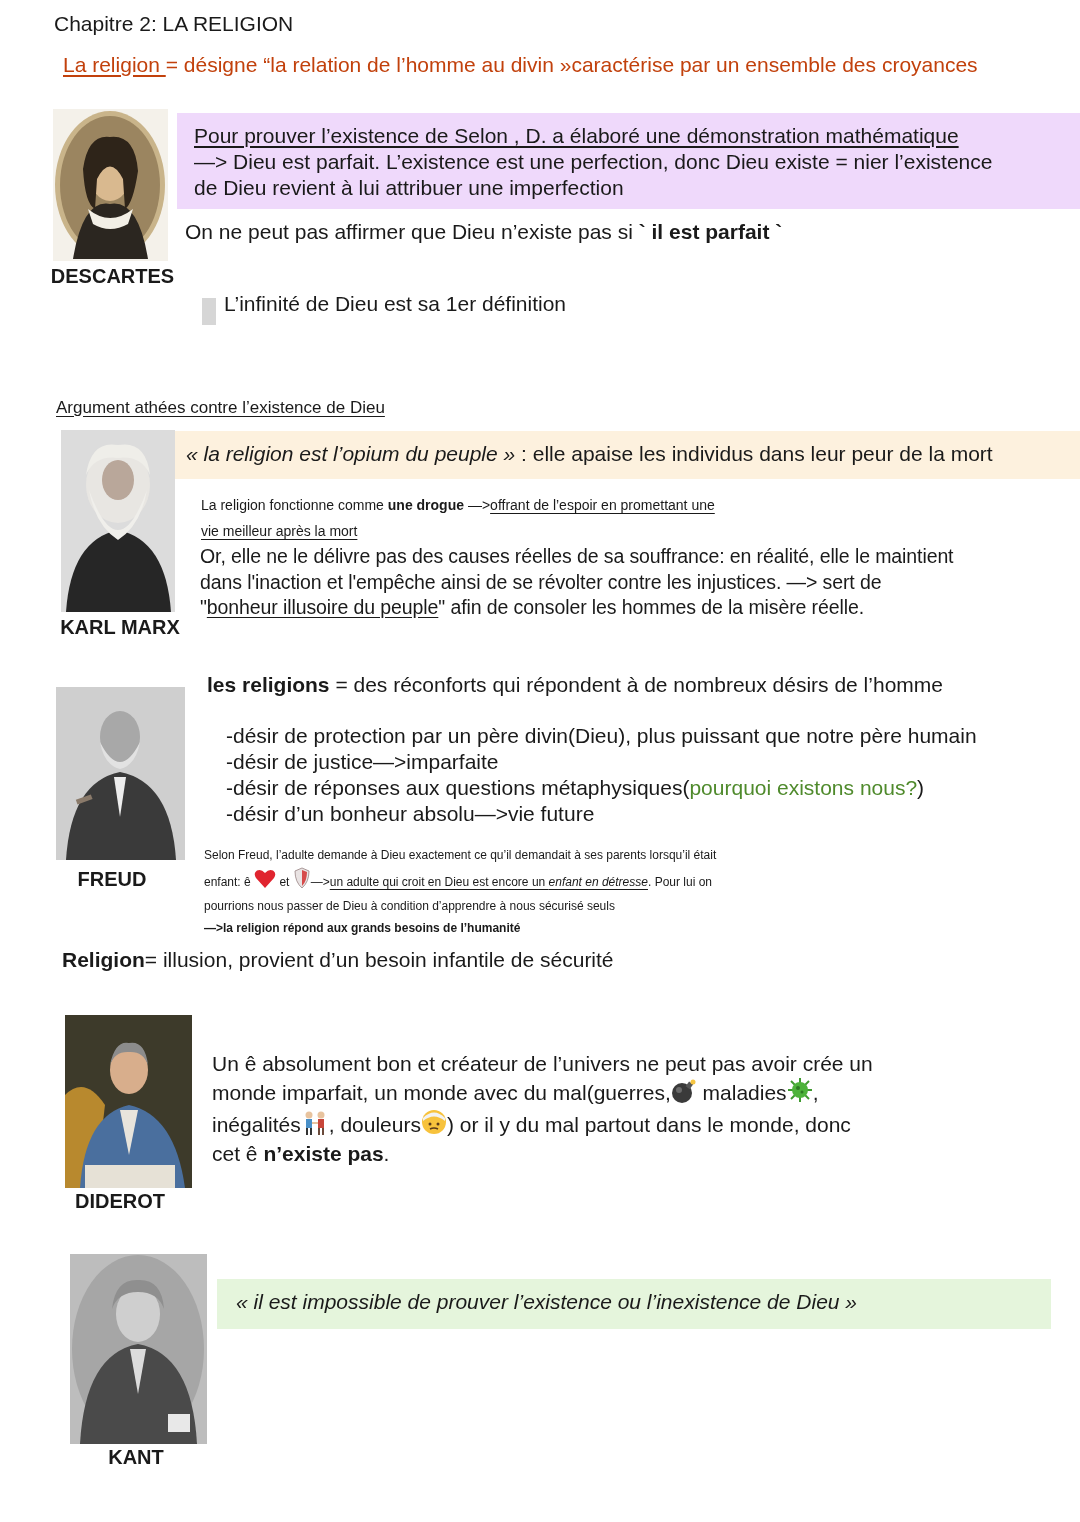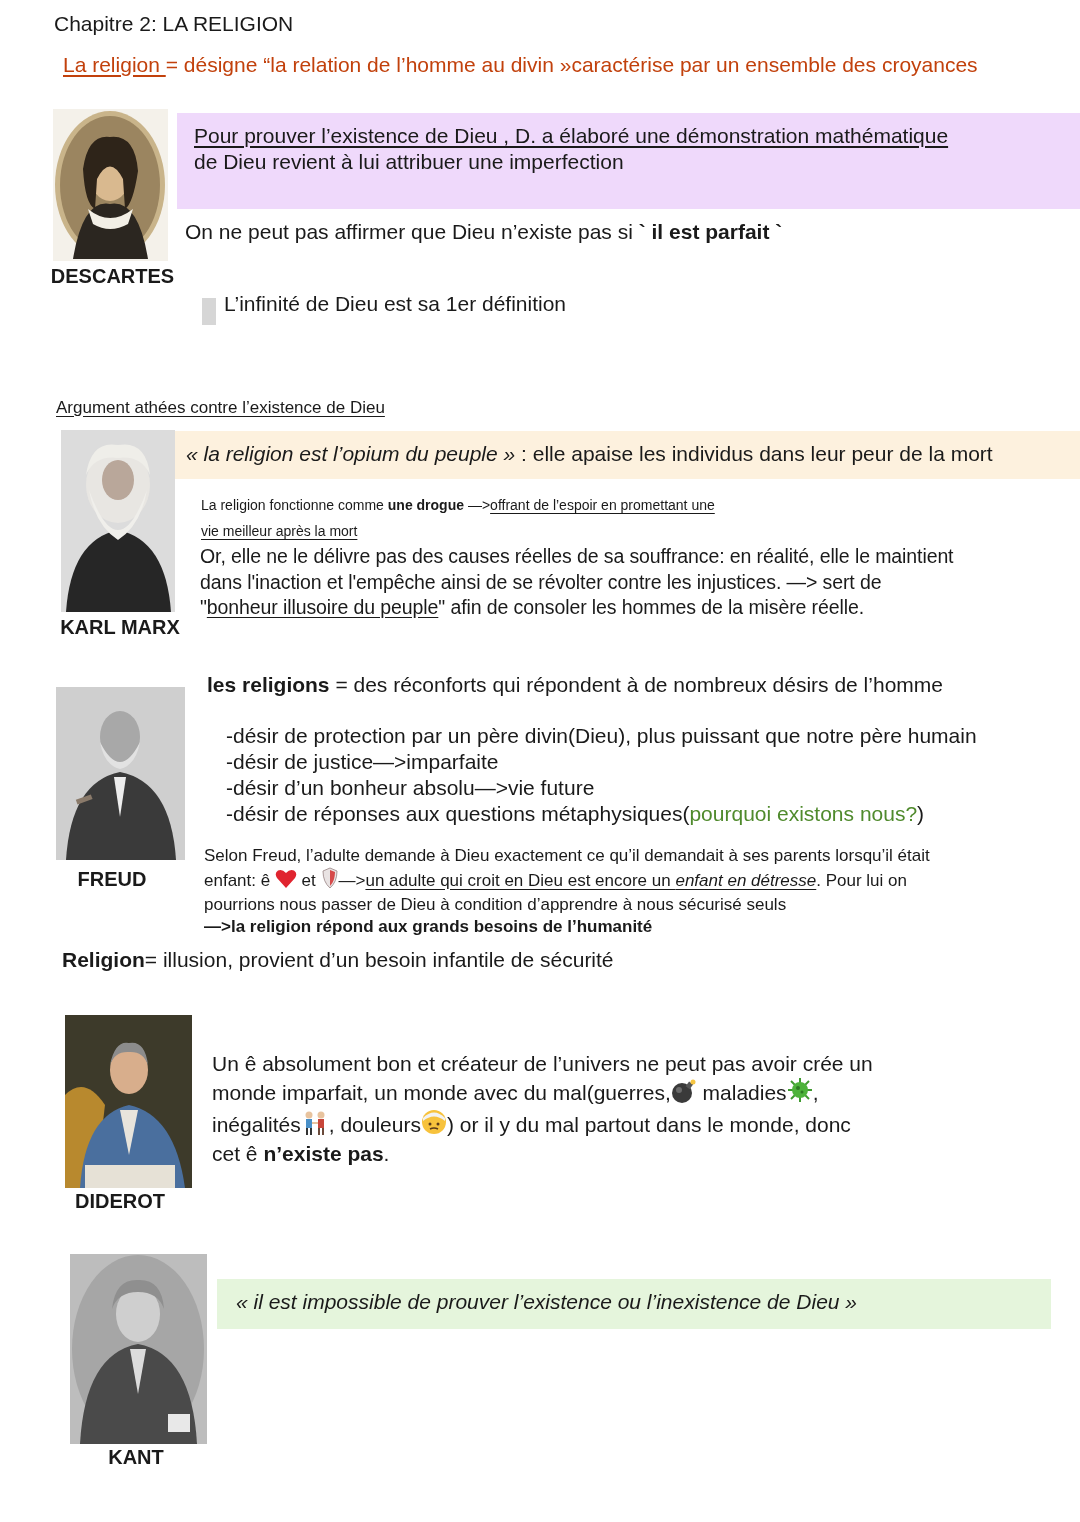--- a/index.html
+++ b/index.html
@@ -33,21 +33,22 @@
     <path d="M20 150 Q30 90 57 95 Q85 90 95 150 Z" fill="#2b2620"></path>
     <path d="M35 100 Q57 118 80 100 L75 115 Q57 125 40 115 Z" fill="#f2efe6"></path>
     <ellipse cx="57" cy="66" rx="20" ry="26" fill="#d9b98f"></ellipse>
     <path d="M30 60 Q35 25 57 28 Q82 25 85 62 Q80 95 72 100 L70 70 Q57 45 44 70 L42 100 Q32 95 30 60 Z" fill="#2e2419"></path>
   </svg>
 </div>
 <div class="name" style="left:45px; top:265px; width:135px;">DESCARTES</div>
 
 <div class="box" style="left:177px; top:113px; width:903px; height:96px; background:#efd9fb;"></div>
 <div class="abs t20" style="left:194px; top:123px; line-height:26px;">
-  <div class="u">Pour prouver l’existence de Dieu , D. a élaboré une démonstration mathématique</div>
+  <div class="u">Pour prouver l’existence de Selon , D. a élaboré une démonstration mathématique</div>
+  <div>—&gt; Dieu est parfait. L’existence est une perfection, donc Dieu existe = nier l’existence</div>
   <div>de Dieu revient à lui attribuer une imperfection</div>
 </div>
 <div class="abs t20" style="left:185px; top:219px;">
   <span>On ne peut pas affirmer que Dieu n’existe pas si </span><span class="b">` il est parfait `</span>
 </div>
 <div class="abs t20" style="left:202px; top:291px;">
   <span class="sq"></span><span>L’infinité de Dieu est sa 1er définition</span>
 </div>
 <div class="abs t20" style="left:202px; top:304px;">
   <span class="sq"></span> 
@@ -96,24 +97,24 @@
   </svg>
 </div>
 <div class="name" style="left:52px; top:868px; width:120px;">FREUD</div>
 
 <div class="abs t20" style="left:207px; top:672px;">
   <span class="b">les religions</span><span> = des réconforts qui répondent à de nombreux désirs de l’homme</span>
 </div>
 <div class="abs t20" style="left:226px; top:723px;">
   <div>-désir de protection par un père divin(Dieu), plus puissant que notre père humain</div>
   <div>-désir de justice—&gt;imparfaite</div>
+  <div><span>-désir de réponses aux questions métaphysiques(</span><span style="color:#4f8a2c;">pourquoi existons nous?</span><span>)</span></div>
   <div>-désir d’un bonheur absolu—&gt;vie future</div>
-  <div><span>-désir de réponses aux questions métaphysiques(</span><span style="color:#4f8a2c;">pourquoi existons nous?</span><span>)</span></div>
-</div>
-<div class="abs" style="left:204px; top:845px; font-size:17px; line-height:21.5px;">
+</div>
+<div class="abs" style="left:204px; top:845px; font-size:12px; line-height:21.5px;">
   <div>Selon Freud, l’adulte demande à Dieu exactement ce qu’il demandait à ses parents lorsqu’il était</div>
   <div>
     <span>enfant: ê </span><span class="emo"><svg width="22" height="20" viewBox="0 0 22 20">
           <path d="M11 19 L2 9 Q-1 4 3 1.5 Q7 -0.5 11 4 Q15 -0.5 19 1.5 Q23 4 20 9 Z" fill="#e0242f"></path>
         </svg></span><span> et </span><span class="emo"><svg width="18" height="22" viewBox="0 0 18 22">
           <path d="M9 1 L16 4 Q16 15 9 21 Q2 15 2 4 Z" fill="#e9e3e3" stroke="#a99" stroke-width="1"></path>
           <path d="M9 3 L14 5 Q14 14 9 19 Z" fill="#d64a4a"></path>
         </svg></span><span>—&gt;</span><span class="u"><span>un adulte qui croit en Dieu est encore un </span><span class="i">enfant en détresse</span></span><span>. Pour lui on</span>
   </div>
   <div>pourrions nous passer de Dieu à condition d’apprendre à nous sécurisé seuls</div>

